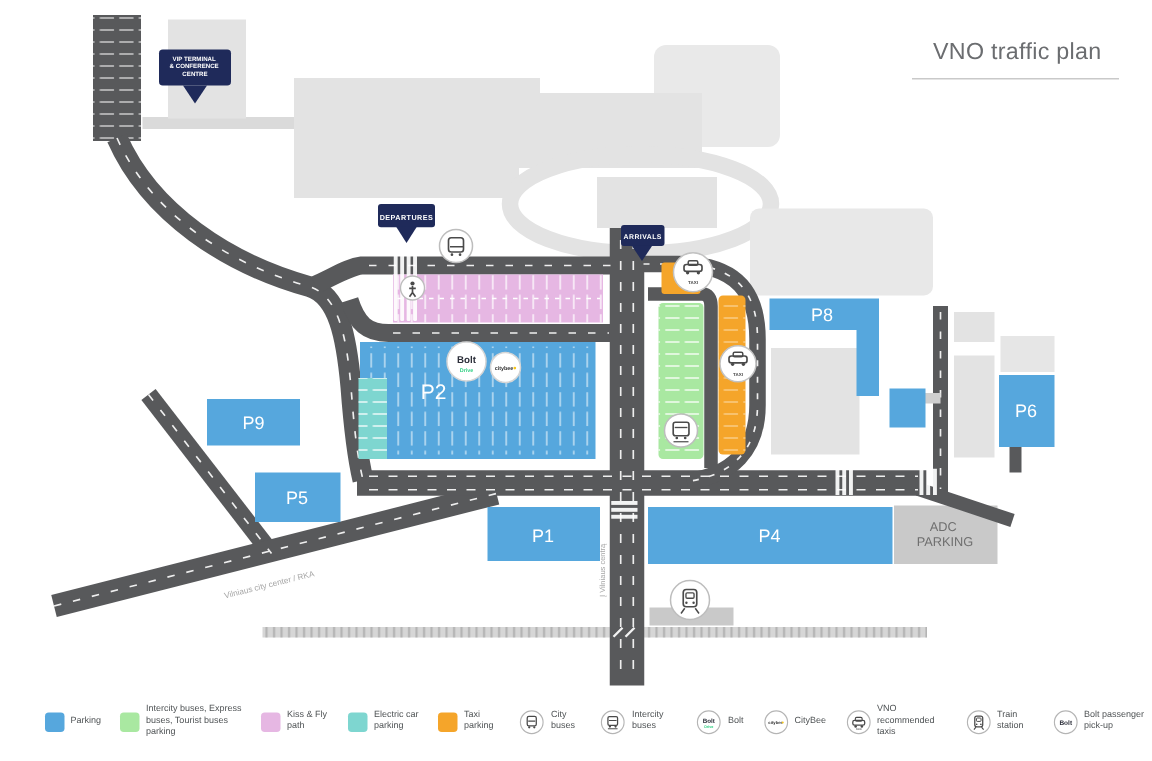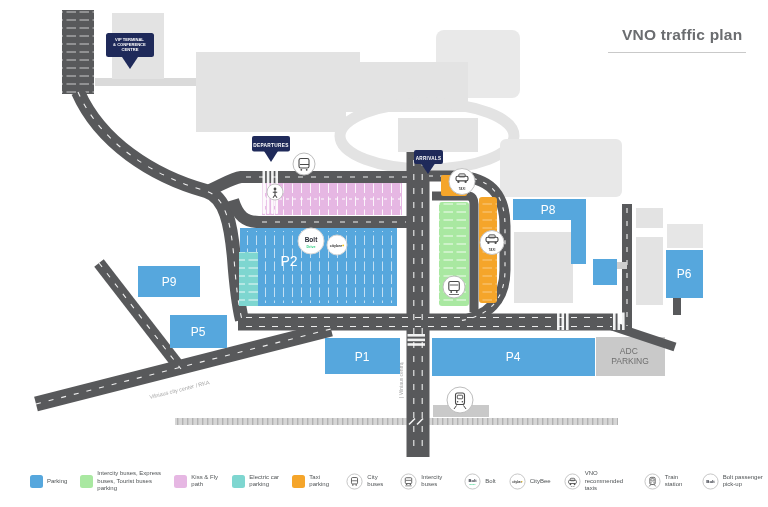--- a/index.html
+++ b/index.html
@@ -1,20 +1,20 @@
 <!DOCTYPE html>
 <html><head>
 <meta charset="utf-8">
 <style>
   html,body{margin:0;padding:0;background:#fff;}
   .stage{position:relative;width:768px;height:507px;background:#fff;overflow:hidden;
          font-family:"Liberation Sans",sans-serif;}
   .map-svg{position:absolute;left:0;top:0;}
   svg text{font-family:"Liberation Sans",sans-serif;}
-  .title-block{position:absolute;top:26px;left:608px;width:140px;font-weight:bold;}
+  .title-block{position:absolute;top:26px;left:608px;width:140px;}
   .title-text{font-size:15.5px;color:#6b6d70;letter-spacing:.2px;white-space:nowrap;padding-left:14px;}
   .title-line{margin-top:8px;border-top:1px solid #c9c9c9;width:138px;}
   .legend{position:absolute;left:30px;top:470px;display:flex;align-items:center;gap:13px;}
   .lg-item{display:flex;align-items:center;gap:4px;}
   .sw{width:13px;height:13px;border-radius:2.5px;flex:0 0 auto;}
   .lg-ic{width:17px;height:17px;flex:0 0 auto;}
   .lg-label{font-size:6px;line-height:1.25;color:#4f5355;}
 </style>
 </head>
 <body>

